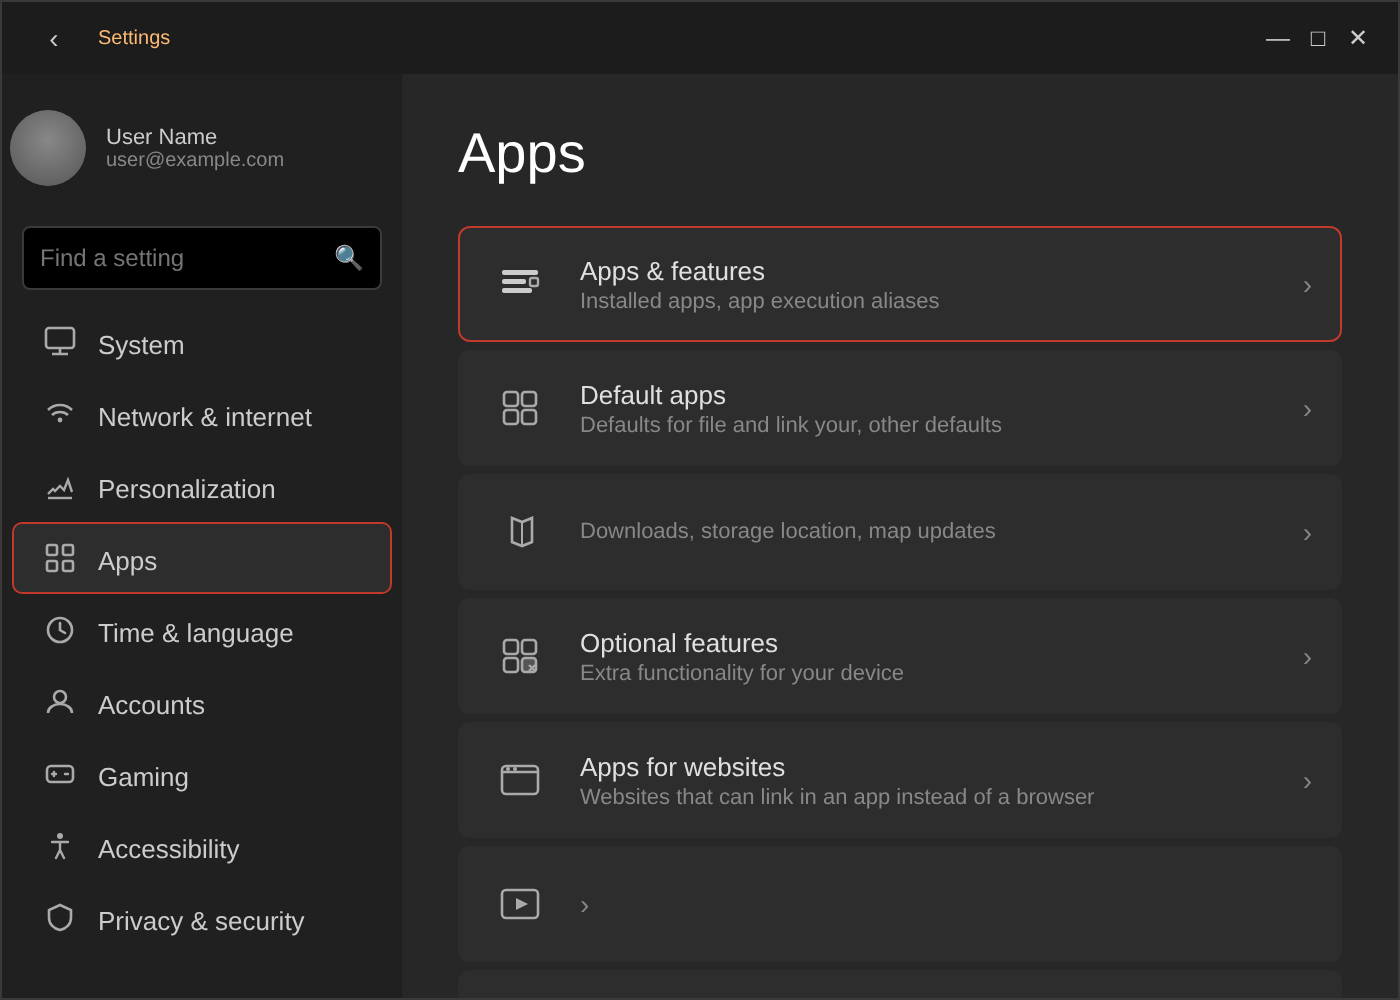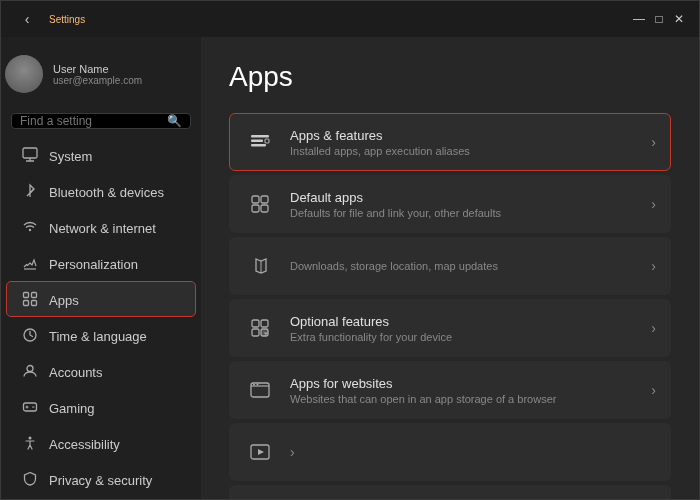--- a/index.html
+++ b/index.html
@@ -272,29 +272,20 @@
       <div class="nav-item">
         <span class="nav-icon">
           <svg width="16" height="16" viewBox="0 0 16 16" fill="none">
               <rect x="1" y="1" width="14" height="10" rx="1.5" stroke="#aaa" stroke-width="1.3"></rect>
               <path d="M4 14h8M8 11v3" stroke="#aaa" stroke-width="1.3"></path>
             </svg>
         </span>
         <span>System</span>
       </div>
 
-      <div class="nav-item">
-        <span class="nav-icon">
-          <svg width="16" height="16" viewBox="0 0 16 16" fill="none">
-              <path d="M8 2l4 4-4 4V2z" stroke="#aaa" stroke-width="1.3"></path>
-              <path d="M8 10l4-4M8 10l-3 3M8 10v4" stroke="#aaa" stroke-width="1.2"></path>
-            </svg>
-        </span>
-        <span>Bluetooth &amp; devices</span>
-      </div>
 
       <div class="nav-item">
         <span class="nav-icon">
           <svg width="16" height="16" viewBox="0 0 16 16" fill="none">
               <path d="M8 8c3.3-3.3 8.5-3.3 11.8 0" stroke="none"></path>
               <path d="M2 6c1.7-1.7 4-2.5 6-2.5s4.3.8 6 2.5" stroke="#aaa" stroke-width="1.3" fill="none"></path>
               <path d="M4 8.5c1-1 2.4-1.5 4-1.5s3 .5 4 1.5" stroke="#aaa" stroke-width="1.3" fill="none"></path>
               <circle cx="8" cy="11" r="1.2" fill="#aaa"></circle>
             </svg>
         </span>
@@ -449,21 +440,21 @@
           <div class="item-icon">
             <svg width="22" height="22" viewBox="0 0 22 22" fill="none">
                 <rect x="2" y="4" width="18" height="14" rx="2" stroke="#aaa" stroke-width="1.3"></rect>
                 <path d="M2 7h18" stroke="#aaa" stroke-width="1.2"></path>
                 <circle cx="5" cy="5.5" r="1" fill="#aaa"></circle>
                 <circle cx="8.5" cy="5.5" r="1" fill="#aaa"></circle>
               </svg>
           </div>
           <div class="item-text">
             <div class="item-title">Apps for websites</div>
-            <div class="item-subtitle">Websites that can open in an app storage of a browser</div>
+            <div class="item-subtitle">Websites that can link in an app instead of a browser</div>
           </div>
           <span class="item-chevron">›</span>
         </div>
 
         <div class="settings-item">
           <div class="item-icon">
             <svg width="22" height="22" viewBox="0 0 22 22" fill="none">
                 <rect x="2" y="4" width="18" height="14" rx="2" stroke="#aaa" stroke-width="1.3"></rect>
                 <path d="M9 8l6 3-6 3V8z" fill="#aaa"></path>
               </svg>

